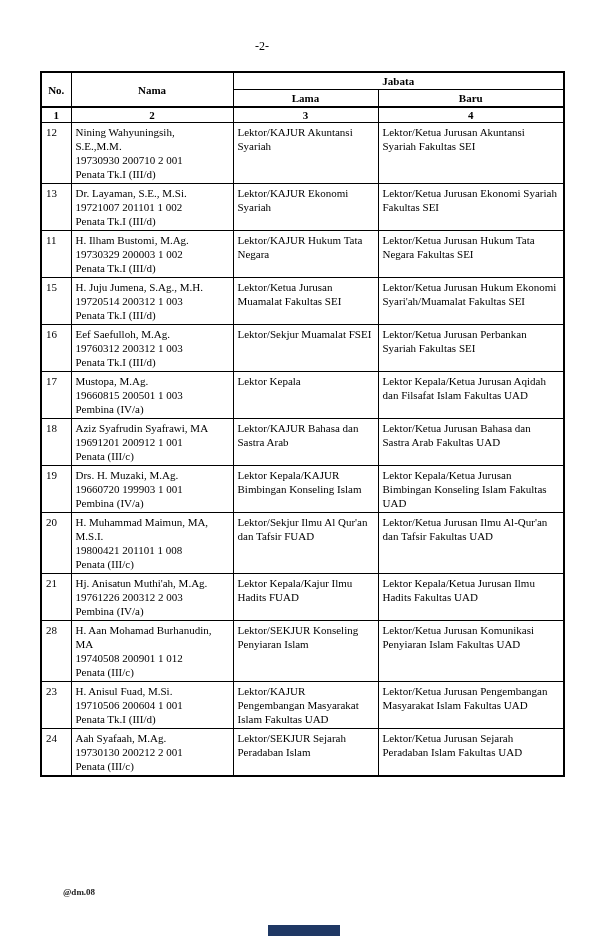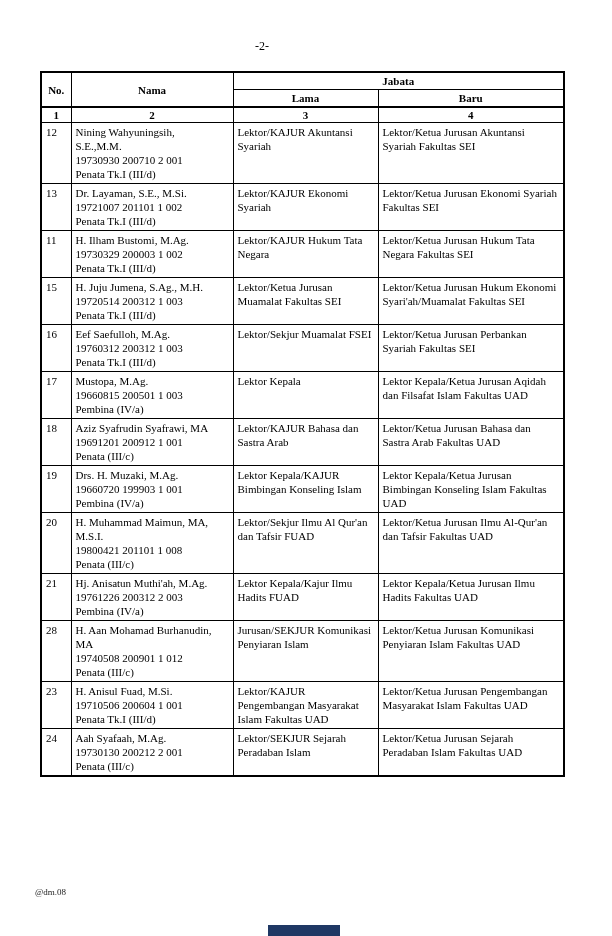--- a/index.html
+++ b/index.html
@@ -38,22 +38,22 @@
     padding:1px 2px;
   }
   .doc-table tr.digits-row th {
     border-top:2px solid #000;
     border-bottom:1px solid #000;
     padding:0 2px;
   }
   .doc-table td.cell-no { text-align:left; }
   .doc-table td.cell-nama { padding-right:14px;margin-left:21px; }
   .footer-note {
-    position:absolute; left:35px; top:887px;
-    font-size:9px; color:#222;
+    position:absolute; left:63px; top:887px;
+    font-size:9px; color:#222;font-weight:bold;
   }
   .bottom-bar {
     position:absolute; left:268px; top:925px;
     width:72px; height:11px;
   }
 </style>
 </head>
 <body>
 
 <div class="page">
@@ -195,21 +195,21 @@
       <td class="c-baru">Lektor Kepala/Ketua Jurusan Ilmu Hadits Fakultas UAD</td>
     </tr>
 
     <tr>
       <td class="cell-no c-no">28</td>
       <td class="cell-nama">
         <div class="c-name">H. Aan Mohamad Burhanudin, MA</div>
         <div class="c-nip">19740508 200901 1 012</div>
         <div class="c-rank">Penata (III/c)</div>
       </td>
-      <td class="c-lama">Jurusan/SEKJUR Komunikasi Penyiaran Islam</td>
+      <td class="c-lama">Lektor/SEKJUR Konseling Penyiaran Islam</td>
       <td class="c-baru">Lektor/Ketua Jurusan Komunikasi Penyiaran Islam Fakultas UAD</td>
     </tr>
 
     <tr>
       <td class="cell-no c-no">23</td>
       <td class="cell-nama">
         <div class="c-name">H. Anisul Fuad, M.Si.</div>
         <div class="c-nip">19710506 200604 1 001</div>
         <div class="c-rank">Penata Tk.I (III/d)</div>
       </td>

